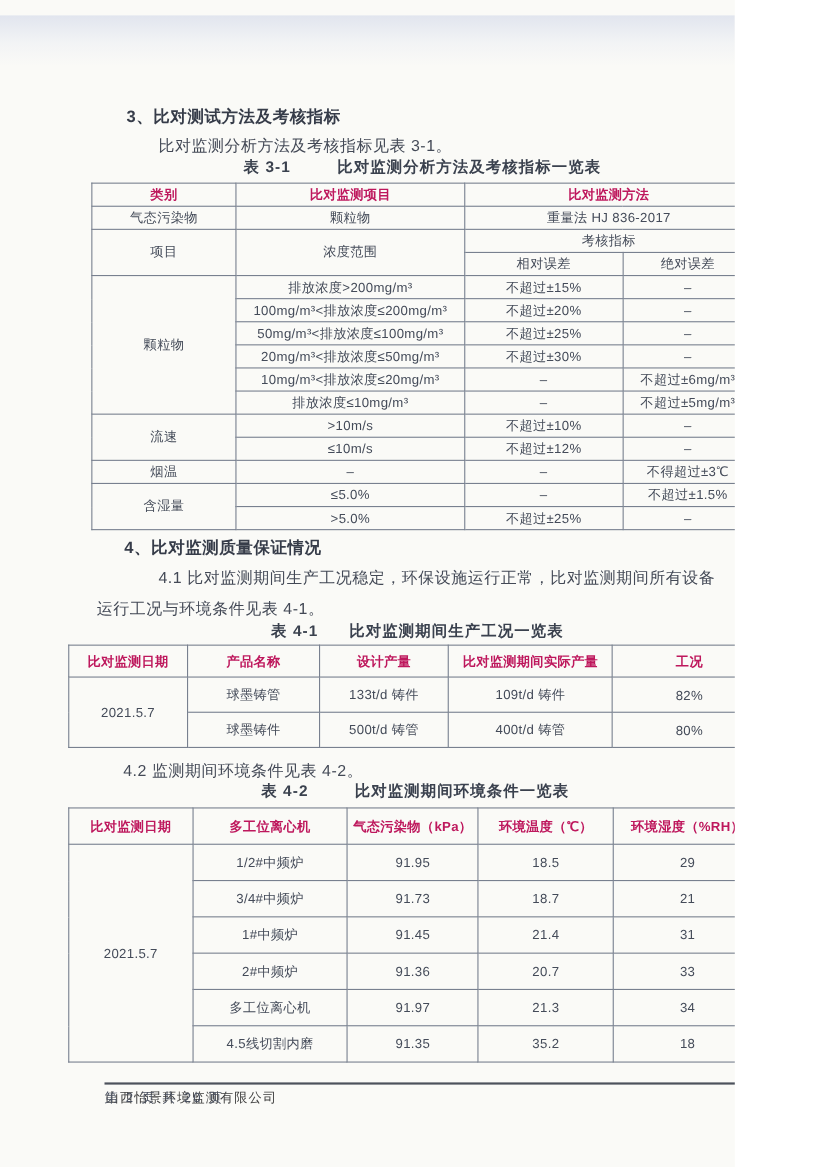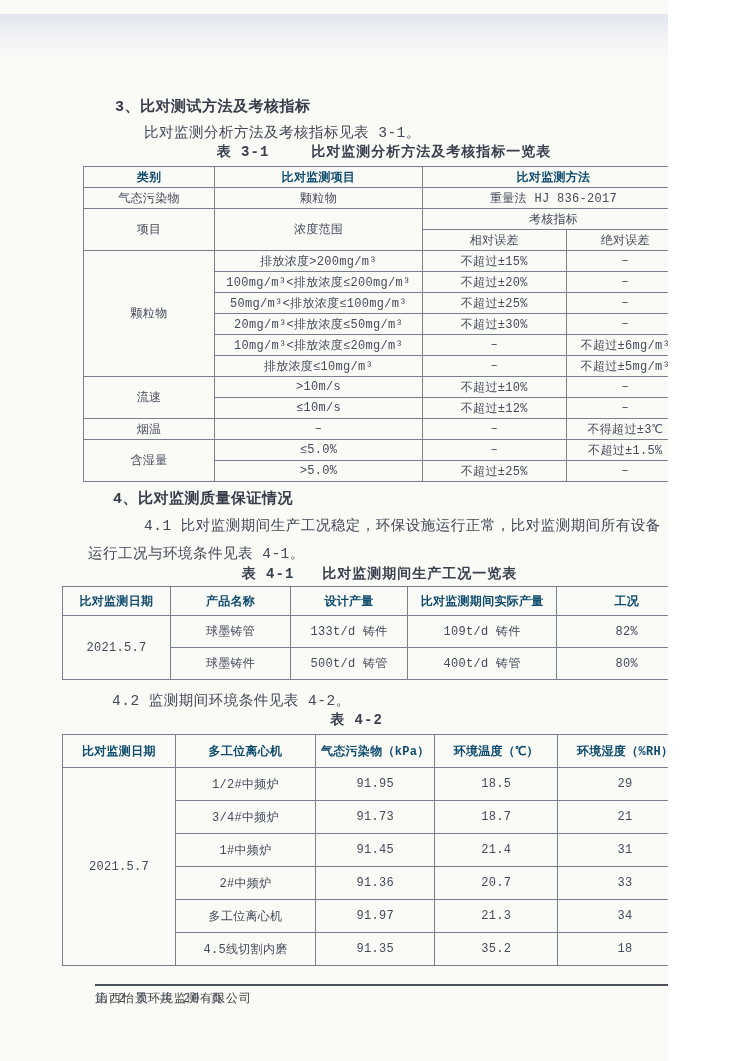--- a/index.html
+++ b/index.html
@@ -1,19 +1,19 @@
 <!DOCTYPE html>
 <html><head>
 <meta charset="utf-8">
 <style>
   html,body{margin:0;padding:0;background:#ffffff;}
   .page{
     position:relative;width:668px;height:1061px;overflow:hidden;
     background:#fafaf7;
-    font-family:Liberation Mono, monospace;
+    font-family:Liberation Sans, sans-serif;
     color:#3e4450;
   }
   .scan-band{
     position:absolute;top:14px;left:0;right:0;height:46px;
     background:linear-gradient(180deg,rgba(219,224,236,0.80) 0%,rgba(233,236,243,0.45) 55%,rgba(250,250,247,0) 100%);
   }
   .sec-heading{position:absolute;font-size:15px;font-weight:bold;color:#363c49;letter-spacing:0.5px;}
   .body-line{position:absolute;font-size:14.5px;color:#434956;letter-spacing:0.5px;}
   .tbl-caption{
     position:absolute;display:flex;justify-content:center;align-items:center;
@@ -21,21 +21,21 @@
   }
   .tbl-caption .cap-no{margin-right:42px;}
   table.tbl{
     position:absolute;border-collapse:collapse;table-layout:fixed;
     font-size:12px;color:#444b59;
   }
   table.tbl td,table.tbl th{
     border:1px solid #78808f;text-align:center;vertical-align:middle;
     padding:0 3px;font-weight:normal;letter-spacing:0.3px;
   }
-  table.tbl th{font-weight:bold;color:#0c4a6e;}
+  table.tbl th{font-weight:bold;color:#be185d;}
   .t31{left:83px;top:166px;width:602px;}
   .t31 td,.t31 th{height:20px;}
   .t41{left:62px;top:586px;width:635px;font-size:12.5px;}
   .t41 th{height:28px;}
   .t41 td{height:31px;}
   .t42{left:62px;top:734px;width:631px;font-size:12.5px;}
   .t42 th{height:32px;}
   .t42 td{height:32px;}
   .footer-rule{position:absolute;left:95px;top:984px;width:595px;border-top:2px solid #4c525c;}
   .footer-company{position:absolute;left:96px;top:990px;font-size:12px;color:#404040;letter-spacing:1px;text-align:center;}
@@ -182,20 +182,21 @@
         <td>400t/d 铸管</td>
         <td>80%</td>
       </tr>
     </tbody>
   </table>
 
   <div class="body-line" style="top:691px;left:112px;">4.2 监测期间环境条件见表 4-2。</div>
 
   <div class="tbl-caption" style="top:711px;left:62px;width:631px;">
     <span class="cap-no" style="">表 4-2</span>
+    <span>比对监测期间环境条件一览表</span>
   </div>
 
   <table class="tbl t42">
     <colgroup>
       <col style="width:17.9%">
         <col style="width:22.3%">
         <col style="width:18.9%">
         <col style="width:19.5%">
         <col style="width:21.4%">
     </colgroup>

